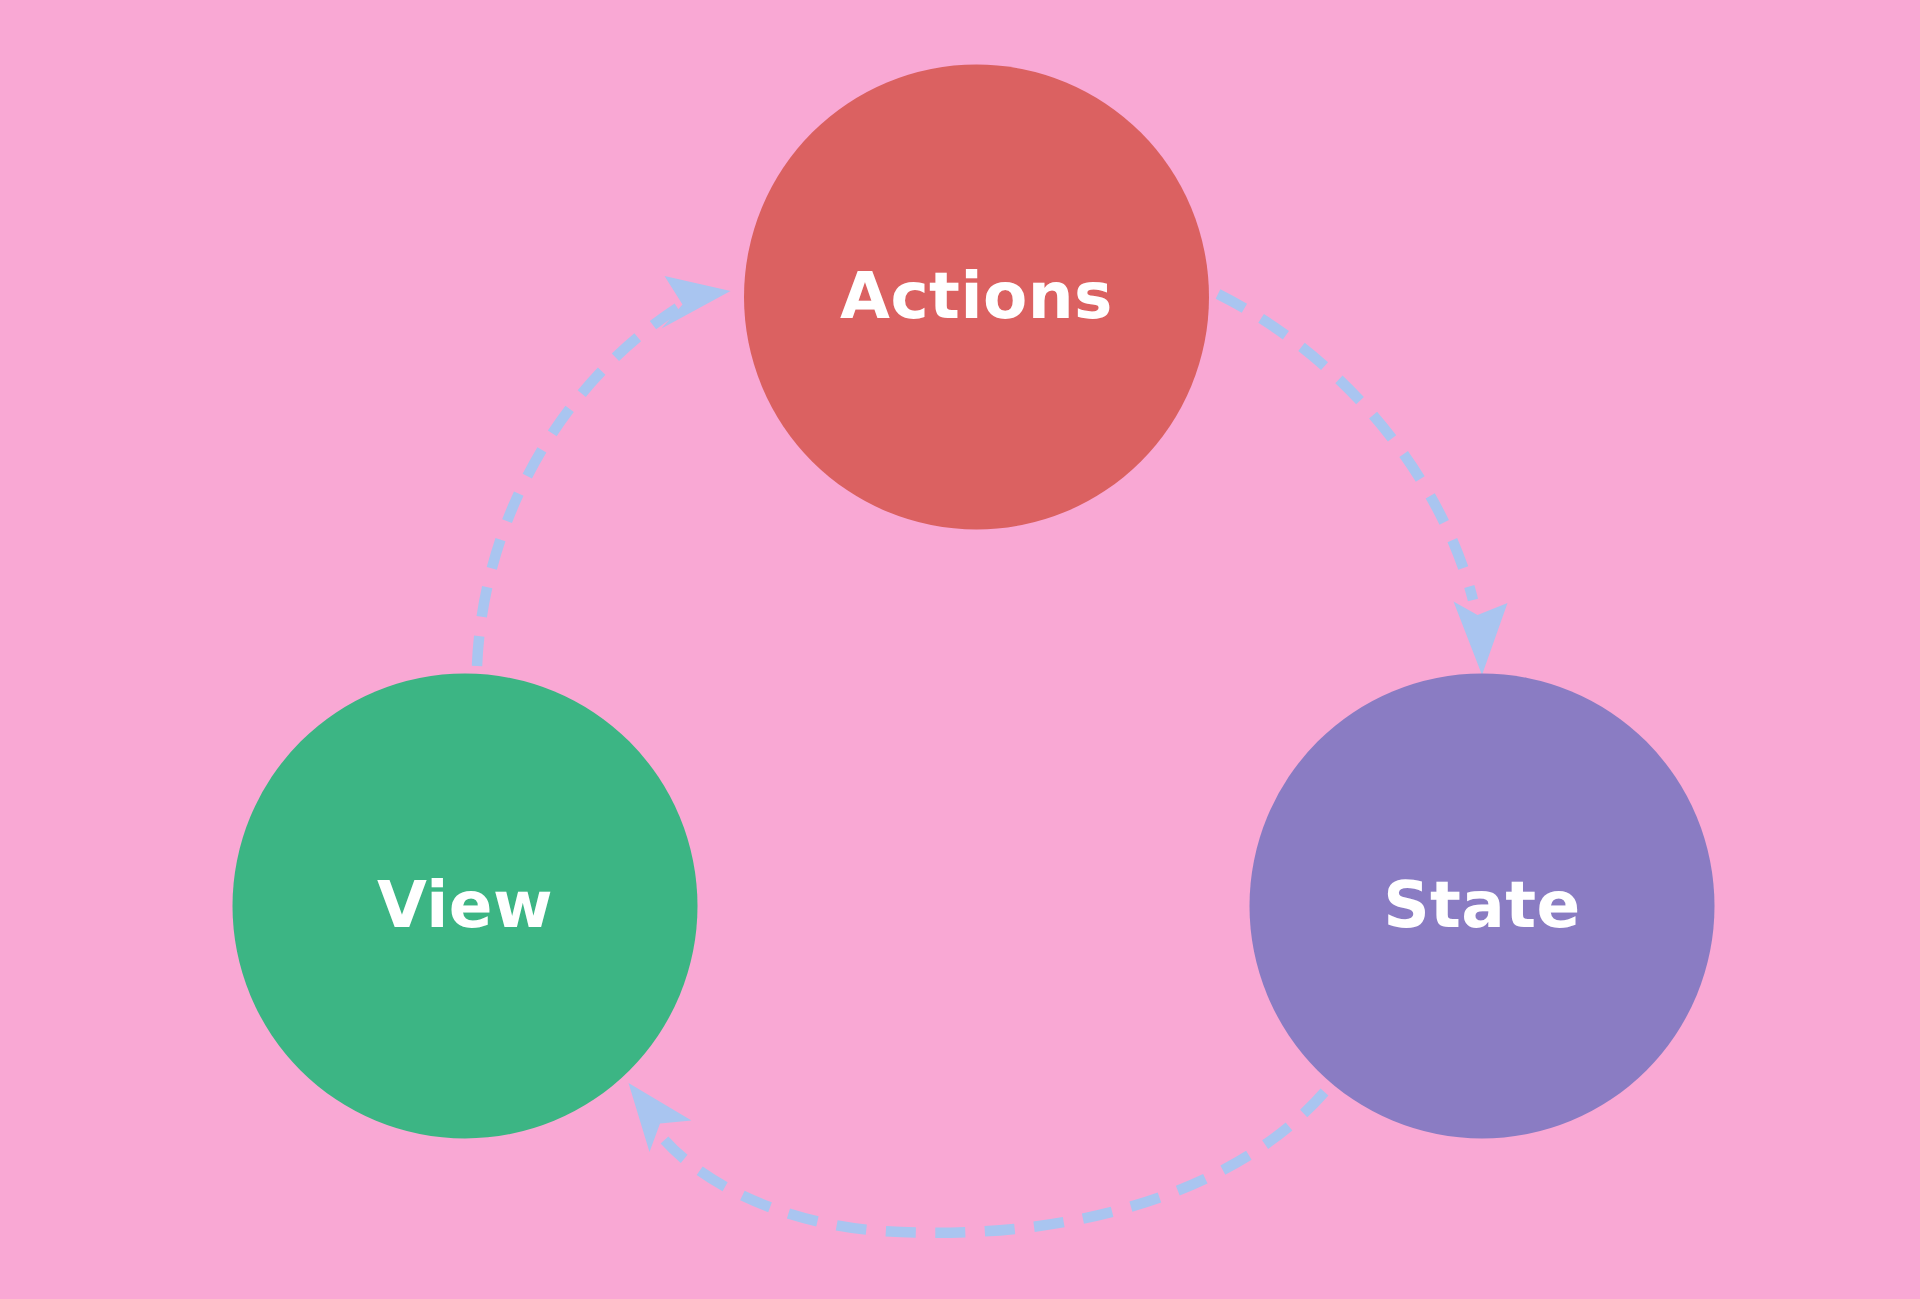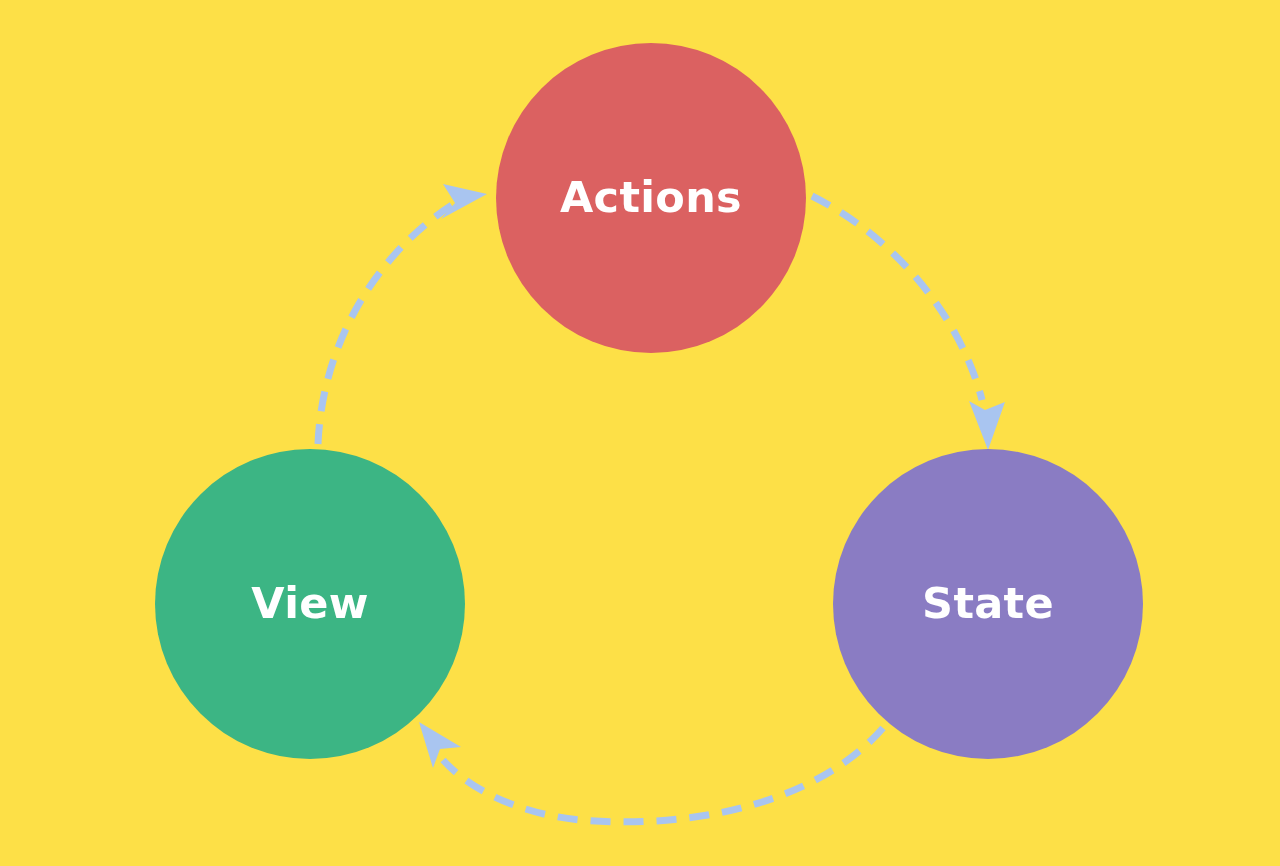--- a/index.html
+++ b/index.html
@@ -31,21 +31,21 @@
     fill: #ffffff;
     text-anchor: middle;
     dominant-baseline: middle;
     letter-spacing: 0.3px;
     pointer-events: none;
   }
 </style>
 </head>
 <body style="background: rgb(255, 255, 255);">
 
-<div id="diagram-root" style="background: #fde047;">
+<div id="diagram-root" style="background: #f9a8d4;">
   <svg id="flow-svg" viewBox="0 0 1280 866" xmlns="http://www.w3.org/2000/svg">
 
     <g>
 
       <g>
         <path d="M 318 444 C 322 345, 375 255, 452 205" fill="none" stroke="#a9c5f0" stroke-width="7" stroke-dasharray="20 13" stroke-linecap="butt"></path>
         <polygon points="487,194 443,184 455,203 441,219" fill="#a9c5f0"></polygon>
       </g>
 
       <g>

